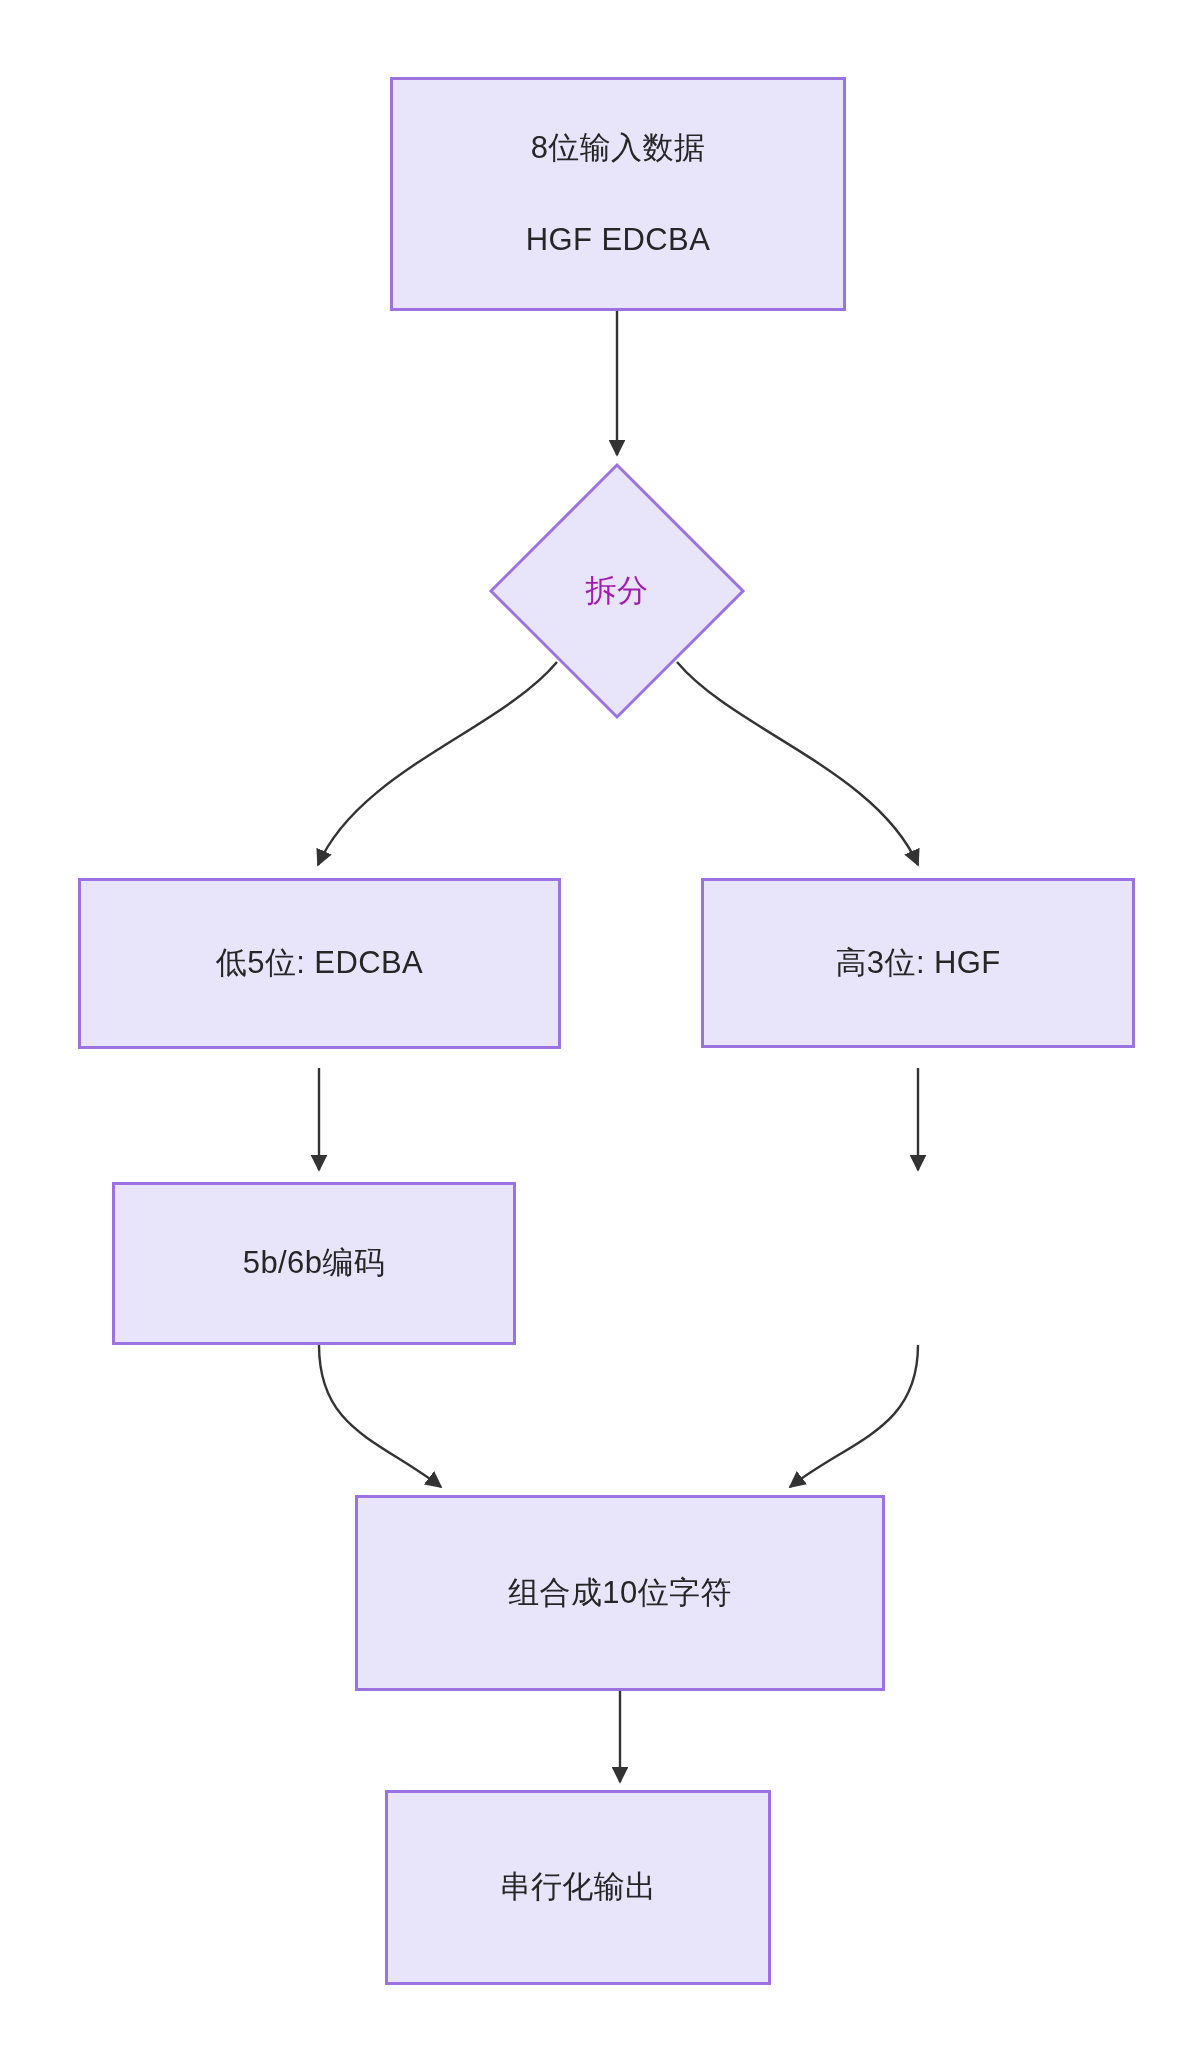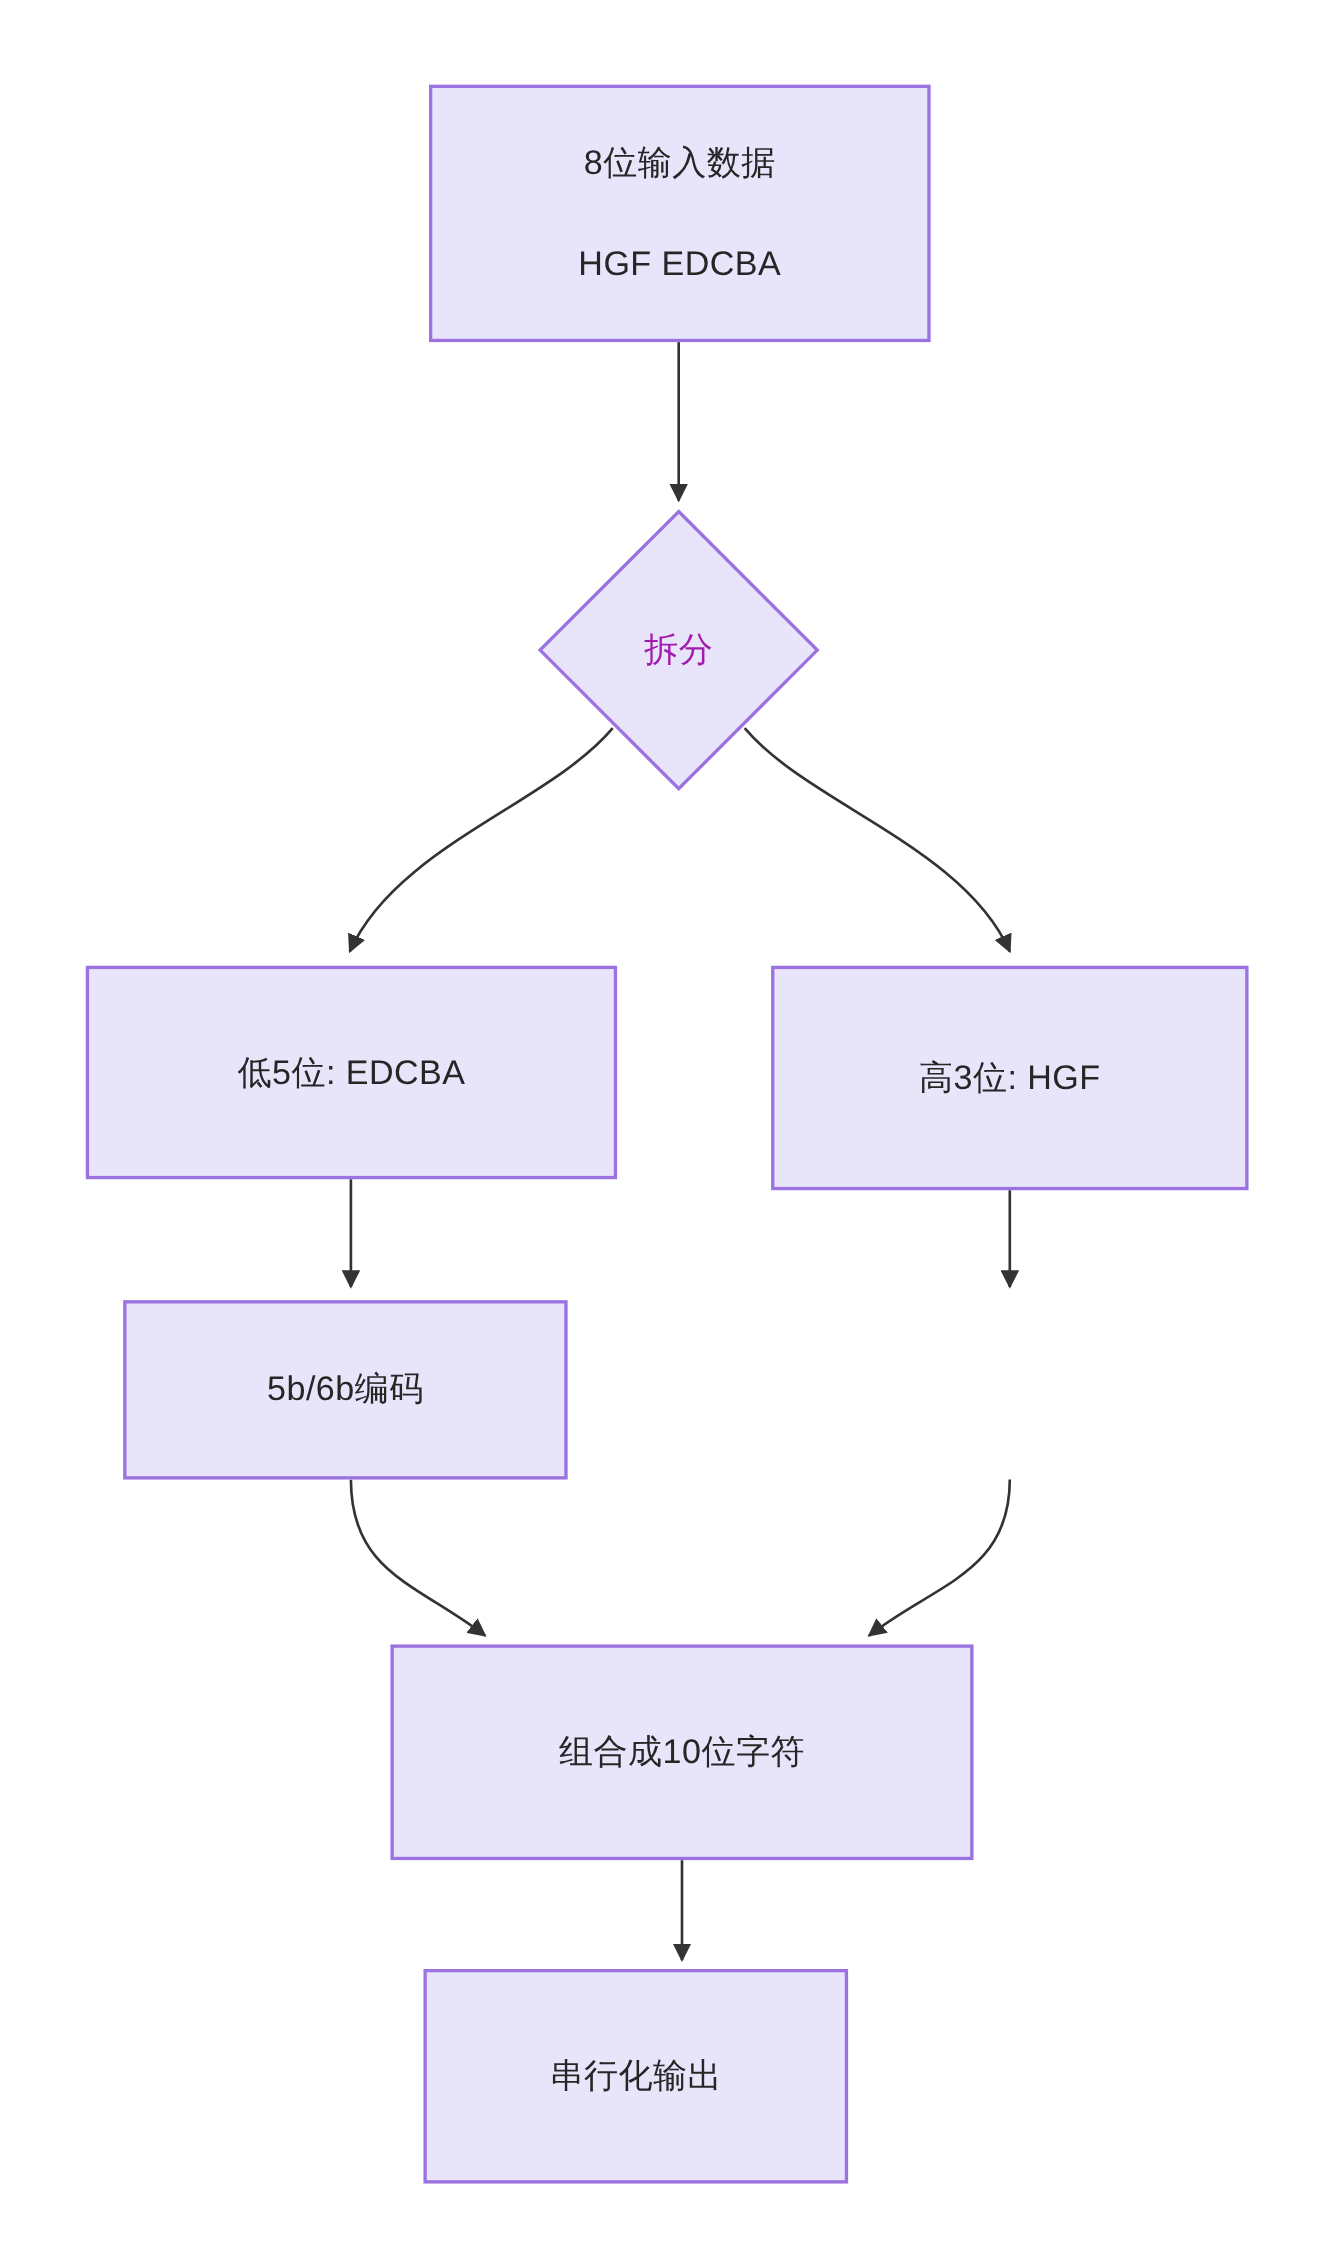--- a/index.html
+++ b/index.html
@@ -104,25 +104,25 @@
     <span class="line2">HGF EDCBA</span>
   </div>
 
   <div class="diamond-wrap" style="left:488px; top:462px; width:258px; height:258px;">
     <svg class="diamond-shape" viewBox="0 0 258 258" xmlns="http://www.w3.org/2000/svg">
       <polygon points="129,3 255,129 129,255 3,129" fill="#e8e5fb" stroke="#9b72e0" stroke-width="3"></polygon>
     </svg>
     <div class="diamond-label">拆分</div>
   </div>
 
-  <div class="node" style="left:78px; top:878px; width:483px; height:194px;">
+  <div class="node" style="left:78px; top:878px; width:483px; height:171px;">
     <span>低5位: EDCBA</span>
   </div>
 
-  <div class="node" style="left:701px; top:878px; width:434px; height:204px;">
+  <div class="node" style="left:701px; top:878px; width:434px; height:170px;">
     <span>高3位: HGF</span>
   </div>
 
   <div class="node" style="left:112px; top:1182px; width:404px; height:163px;">
     <span>5b/6b编码</span>
   </div>
 
 
   <div class="node" style="left:355px; top:1495px; width:530px; height:196px;">
     <span>组合成10位字符</span>

